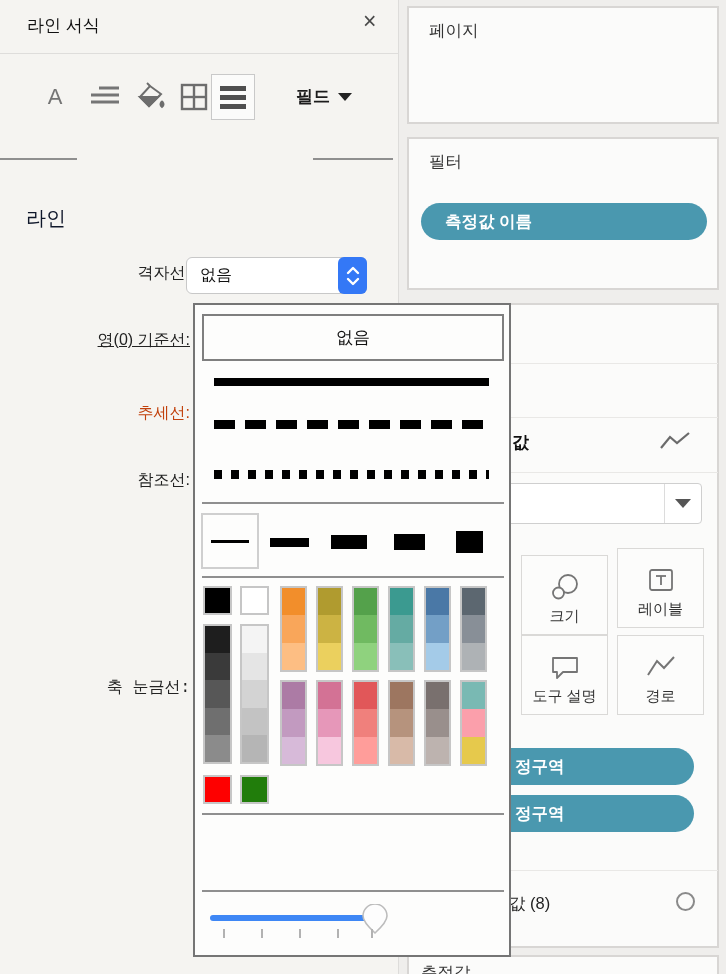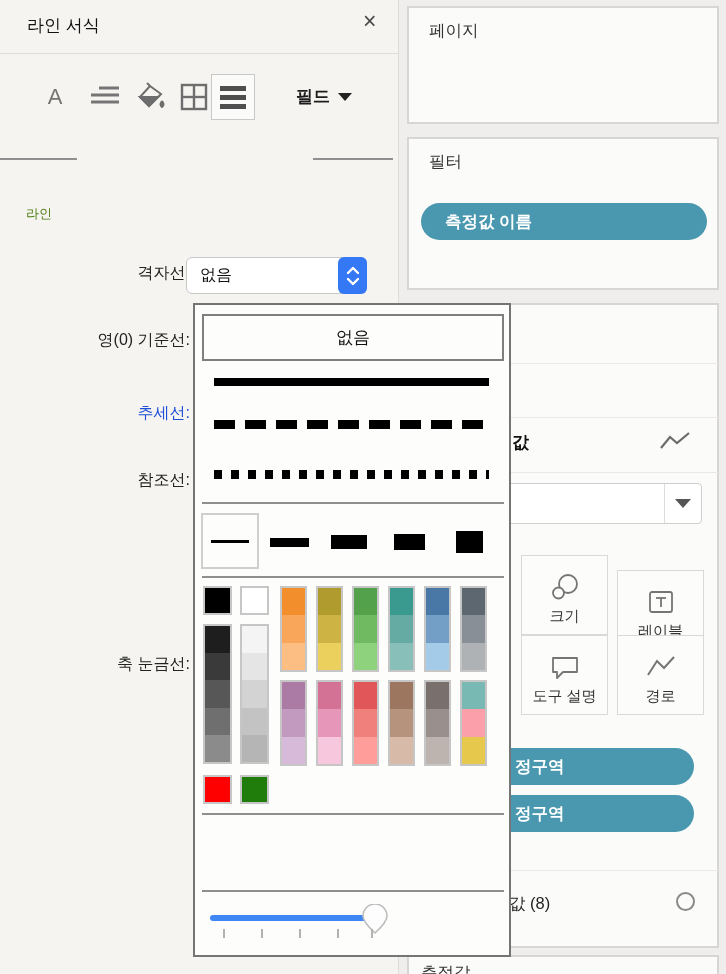--- a/index.html
+++ b/index.html
@@ -18,23 +18,23 @@
   #icon-lines-box { left:211px; top:74px; width:44px; height:46px; border:1px solid #c9c9c9; background:#fbfbfa; display:flex; flex-direction:column; justify-content:center; gap:4px; padding:0 8px; }
   #icon-lines-box .bar { height:5px; background:#4f4f4f; }
   #field-btn { left:296px; top:85px; font-size:17px; font-weight:700; color:#1c1c1c; display:flex; align-items:center; gap:8px; }
   .tri-down { width:0; height:0; border-left:7px solid transparent; border-right:7px solid transparent; border-top:8px solid #222; }
   #tab-line-l { left:0; top:158px; width:77px; height:2px; background:#8f8f8f; }
   #tab-line-r { left:313px; top:158px; width:80px; height:2px; background:#8f8f8f; }
   #tabs { left:77px; top:142px; width:237px; height:35px; display:flex; border:1px solid #bdbdbd; border-radius:7px; overflow:hidden; background:#fff; }
   .tab { flex:1; display:flex; align-items:center; justify-content:center; font-size:16px; font-weight:600; color:#222; background:#fdfdfc; }
   .tab + .tab { border-left:1px solid #c4c4c4; }
   .tab.active { background:#e4e4e2; }
-  #fp-section { left:26px; top:205px; font-size:13px; color:#4d7c0f; }
+  #fp-section { left:26px; top:205px; font-size:20px; color:#0f172a; }
   .fld-label { width:172px; right:209px; text-align:right; font-size:16px; color:#222; }
-  .fld-label.disabled { color:#1d4ed8; }
+  .fld-label.disabled { color:#c2410c; }
   #grid-select { left:186px; top:257px; width:181px; height:37px; background:#fff; border:1px solid #c8c8c8; border-radius:6px; display:flex; align-items:center; }
   #grid-select .val { padding-left:13px; font-size:16px; color:#111; flex:1; }
   #grid-stepper { width:29px; height:37px; margin:-1px; border-radius:6px; background:#3478f6; display:flex; align-items:center; justify-content:center; }
 
   
   #line-dropdown { left:193px; top:303px; width:318px; height:654px; background:#fdfdfc; border:2px solid #757575; z-index:50; }
   #dd-none { left:7px; top:9px; width:302px; height:47px; border:2px solid #7f7f7f; background:#fdfdfc; display:flex; align-items:center; justify-content:center; font-size:17px; color:#111; }
   .dd-line { left:19px; width:275px; }
   #dd-solid  { top:73px;  height:8px; background:#000; }
   #dd-dashed { top:115px; height:9px; background:repeating-linear-gradient(90deg,#000 0 21px,transparent 21px 31px); }
@@ -69,21 +69,21 @@
   #filter-pill { left:421px; top:203px; width:286px; height:37px; padding-left:24px; }
   .mark-sep { left:408px; width:310px; height:1px; background:#e9e8e6; }
   #marks-header-frag { left:512px; top:431px; font-size:17px; font-weight:600; color:#111; }
   #marks-header-icon { left:658px; top:430px; }
   #marks-select { left:420px; top:483px; width:282px; height:41px; background:#fff; border:1px solid #cfcfcf; border-radius:4px; display:flex; }
   #marks-select .txt { flex:1; display:flex; align-items:center; padding-left:4px; font-size:16px; color:#333; overflow:hidden; }
   #marks-select .btn { width:37px; border-left:1px solid #dcdcdc; display:flex; align-items:center; justify-content:center; }
   #marks-select .tri { border-left:8px solid transparent; border-right:8px solid transparent; border-top:9px solid #555; width:0; height:0; }
   .mark-btn { width:87px; height:80px; border:1px solid #dad9d7; background:#fcfcfb; display:flex; flex-direction:column; align-items:center; justify-content:flex-end; padding-bottom:8px; gap:4px; }
   .mark-btn .lbl { font-size:15px; color:#333; white-space:nowrap; }
-  #btn-size    { left:521px; top:540px;margin-top:15px; } #btn-label { left:617px; top:570px; }
+  #btn-size    { left:521px; top:540px;margin-top:15px; } #btn-label { left:617px; top:548px; }
   #btn-tooltip { left:521px; top:635px; } #btn-path  { left:617px; top:635px; }
   .mark-pill { left:430px; width:264px; height:37px; padding-left:85px; }
   #mark-pill-1 { top:748px; } #mark-pill-2 { top:795px; }
   #measure-frag { left:509px; top:893px; font-size:16.5px; color:#222; }
   #measure-circle { left:676px; top:892px; width:19px; height:19px; border:2px solid #8a8a8a; border-radius:50%; background:#fbfbfa; }
   #bottom-frag { left:420px; top:961px; font-size:16.5px; color:#333; }
 </style>
 </head>
 <body>
 
@@ -131,24 +131,24 @@
     <span>필드</span>
     <span class="tri-down"></span>
   </div>
 
   <div class="abs" id="tab-line-l"></div>
   <div class="abs" id="tab-line-r"></div>
 
   <div class="abs" id="fp-section">라인</div>
 
   <div class="abs fld-label" style="left:18px; top:263px;">격자선:</div>
-  <div class="abs fld-label" style="left:18px; top:330px;">영(0) 기준선:</div>
+  <div class="abs fld-label" style="left:18px; top:330px;text-decoration:underline;">영(0) 기준선:</div>
   <div class="abs fld-label disabled" style="left:18px; top:403px;">추세선:</div>
   <div class="abs fld-label" style="left:18px; top:470px;">참조선:</div>
-  <div class="abs fld-label" style="left:18px; top:654px;">축 눈금선:</div>
+  <div class="abs fld-label" style="left:18px; top:677px;font-family:Liberation Mono, monospace;">축 눈금선:</div>
 
   <div class="abs" id="grid-select">
     <span class="val">없음</span>
     <span id="grid-stepper">
       <svg width="16" height="28" viewBox="0 0 16 28">
           <g stroke="#fff" stroke-width="2.4" fill="none" stroke-linecap="round" stroke-linejoin="round">
         <polyline points="3,11 8,6 13,11"></polyline>
             <polyline points="3,17 8,22 13,17"></polyline>
           </g>
         </svg>

